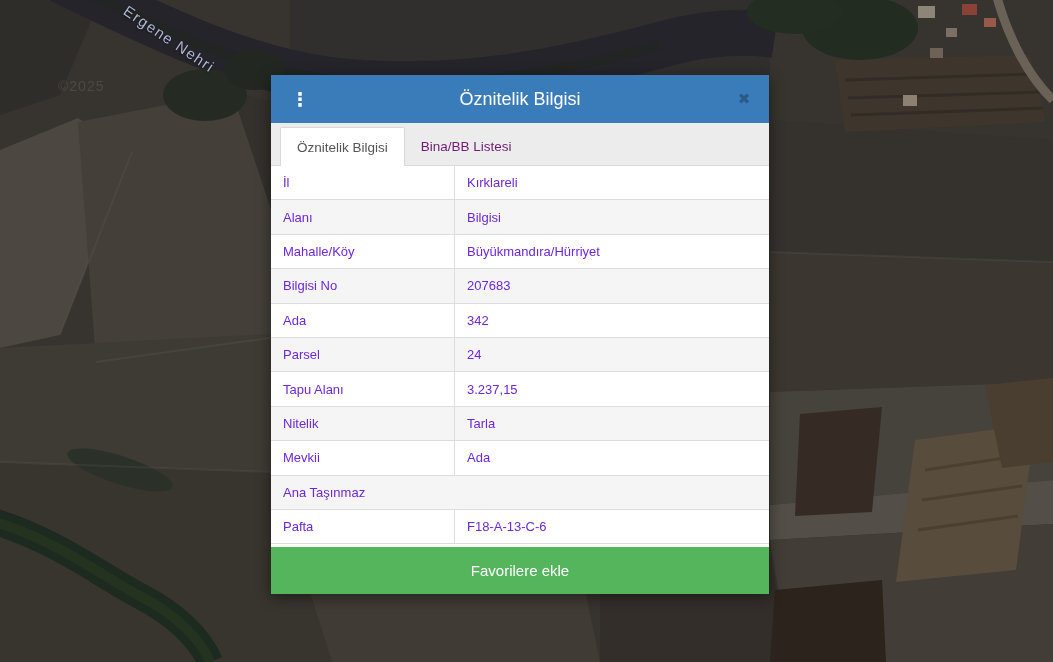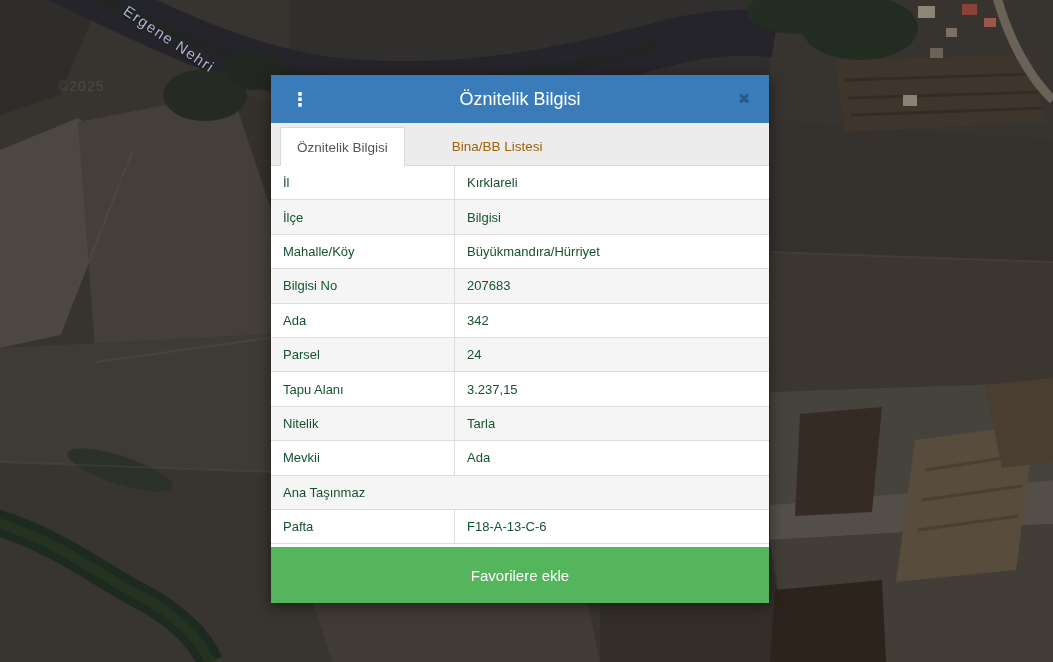--- a/index.html
+++ b/index.html
@@ -49,39 +49,39 @@
     display:flex;align-items:flex-end;padding-left:9px;box-sizing:border-box;
   }
   .tab{
     font-size:13.5px;padding:0 16px;height:38px;display:flex;align-items:center;
     cursor:pointer;box-sizing:border-box;
   }
   .tab.active{
     background:#fff;color:#555;border:1px solid #d9d9d9;border-bottom:none;
     margin-bottom:-1px;height:39px;border-radius:2px 2px 0 0;
   }
-  .tab.inactive{color:#a16207;margin-left:31px;}
+  .tab.inactive{color:#701a75;}
   
   .attr-table{width:100%;}
   .attr-row{
     display:flex;height:34.4px;align-items:center;
-    border-bottom:1px solid #ddd;box-sizing:border-box;font-size:13px;color:#14532d;
+    border-bottom:1px solid #ddd;box-sizing:border-box;font-size:13px;color:#6d28d9;
   }
   .attr-row:nth-child(even){background:#f5f5f5;}
   .attr-row:nth-child(odd){background:#fff;}
   .attr-label{
     width:184px;box-sizing:border-box;padding-left:12px;
     border-right:1px solid #ddd;height:100%;display:flex;align-items:center;
     flex-shrink:0;
   }
   .attr-value{padding-left:12px;}
   
   .fav-strip{height:3px;background:#fff;}
   .fav-btn{
-    height:56px;background:#55b55c;color:#fff;font-size:15px;
+    height:47px;background:#55b55c;color:#fff;font-size:15px;
     display:flex;align-items:center;justify-content:center;cursor:pointer;
     font-family:inherit;border:none;width:100%;
   }
 </style>
 </head>
 <body>
 
 <div class="map">
   <svg width="1053" height="662" viewBox="0 0 1053 662">
     <rect x="0" y="0" width="1053" height="662" fill="#37332e"></rect>
@@ -161,21 +161,21 @@
     <div class="tab active">Öznitelik Bilgisi</div>
     <div class="tab inactive">Bina/BB Listesi</div>
   </div>
 
   <div class="attr-table">
     <div class="attr-row">
       <div class="attr-label">İl</div>
       <div class="attr-value">Kırklareli</div>
     </div>
     <div class="attr-row">
-      <div class="attr-label">İlçe</div>
+      <div class="attr-label">Alanı</div>
       <div class="attr-value">Bilgisi</div>
     </div>
     <div class="attr-row">
       <div class="attr-label">Mahalle/Köy</div>
       <div class="attr-value">Büyükmandıra/Hürriyet</div>
     </div>
     <div class="attr-row">
       <div class="attr-label">Bilgisi No</div>
       <div class="attr-value">207683</div>
     </div>

